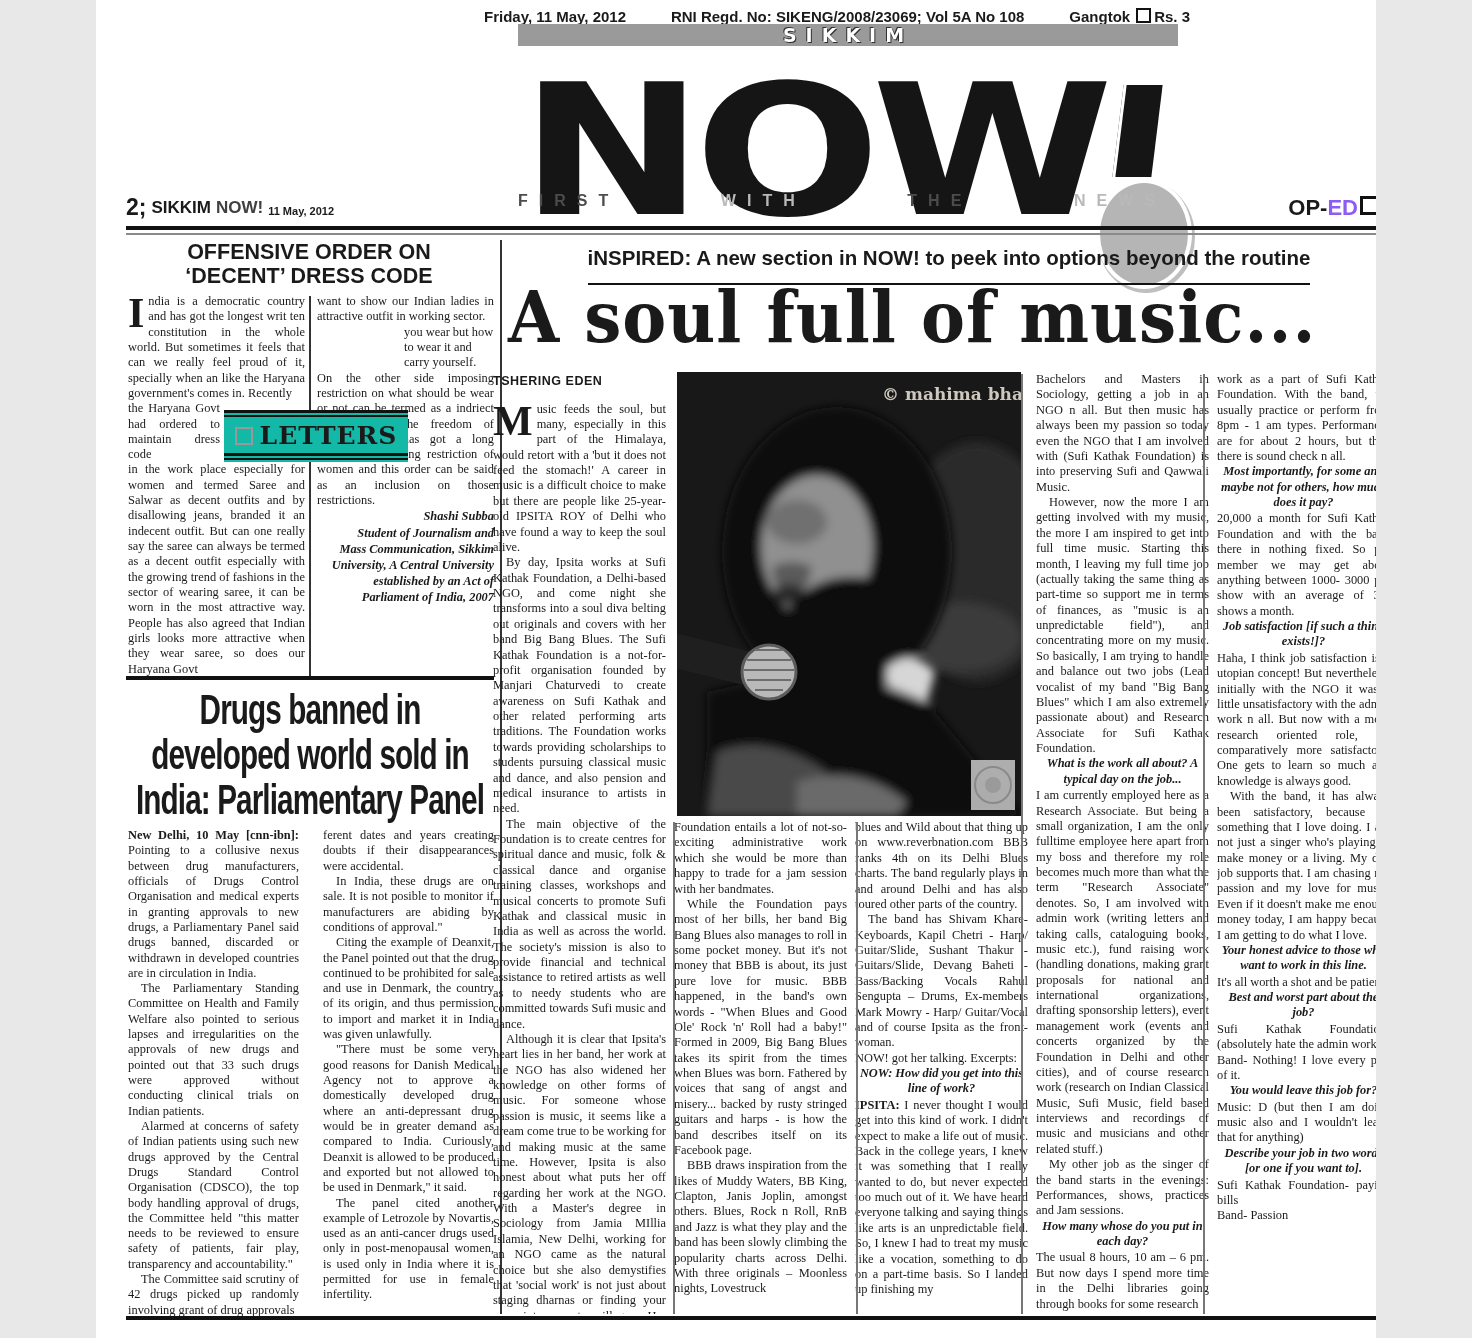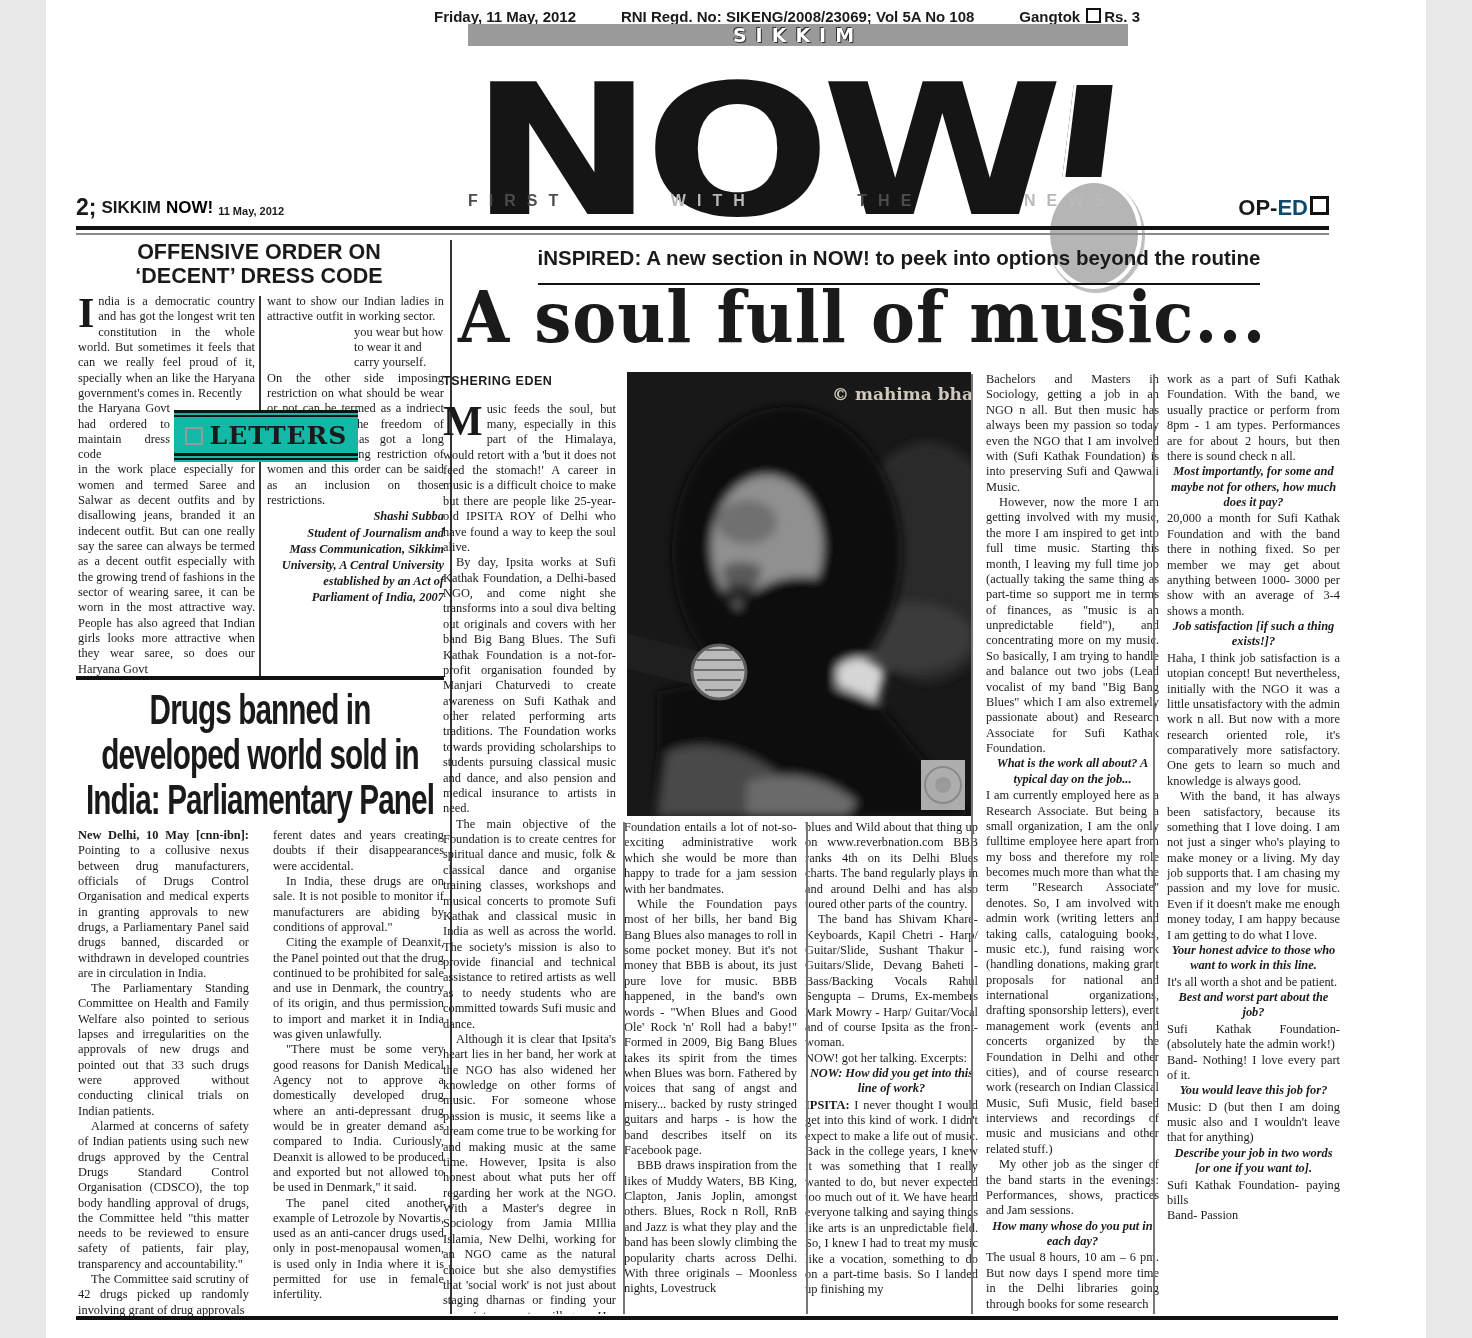--- a/index.html
+++ b/index.html
@@ -1,16 +1,16 @@
 <!DOCTYPE html>
 <html><head>
 <meta charset="utf-8">
 <style>
   html,body{margin:0;padding:0;background:#e8e8e8;}
-  #page{position:relative;width:1380px;height:1338px;background:#fff;color:#1a1a1a;
+  #page{position:relative;width:1280px;height:1338px;background:#fff;color:#1a1a1a;
         font-family:"Liberation Serif",serif;overflow:hidden;margin:0 auto;}
   
   .hdr{position:absolute;top:8px;left:388px;width:706px;display:flex;justify-content:space-between;
        font-family:"Liberation Sans",sans-serif;font-weight:bold;font-size:15px;}
   .hdr .sq{display:inline-block;width:11px;height:11px;border:2.5px solid #111;margin:0 3px -1px 6px;}
   
   .mast{position:absolute;top:24px;left:422px;width:660px;}
   .mastbar{height:22px;background:#9a9a9a;display:flex;align-items:center;justify-content:center;}
   .mastbar span{font-family:"DejaVu Sans",sans-serif;font-weight:bold;font-size:19px;letter-spacing:9px;
        color:#fff;text-shadow:0 0 1px #222,1px 1px 0 #333,-1px -1px 0 #333;}
@@ -23,24 +23,24 @@
   .bangdot{position:absolute;left:578px;top:96px;width:88px;height:102px;border-radius:50%;
        background:#b5b5b5;border:4px solid #fff;box-shadow:2px 3px 0 1px rgba(0,0,0,.25);}
   .tag{position:absolute;top:168px;left:0;width:648px;display:flex;justify-content:space-between;
        font-family:"Liberation Sans",sans-serif;font-weight:bold;font-size:16px;letter-spacing:11px;gap:24px;}
   .tag .w1,.tag .w3{color:#4c4c4c;} .tag .w2,.tag .w4{color:#b9b9b9;}
   
   .pagebar{position:absolute;top:196px;left:30px;width:1253px;display:flex;align-items:flex-end;
        justify-content:space-between;font-family:"Liberation Sans",sans-serif;font-weight:bold;}
   .pb-l{display:flex;align-items:flex-end;gap:5px;}
   .pb-num{font-size:23px;line-height:.9;}
-  .pb-paper{font-size:17px;} .pb-now{font-size:17px;color:#000000;text-align:center;}
+  .pb-paper{font-size:17px;} .pb-now{font-size:17px;color:#404040;text-align:center;}
   .pb-date{font-size:11px;margin-bottom:1px;}
   .pb-r{font-size:22px;line-height:.9;}
-  .pb-ed{color:#0c4a6e;} .pb-sq{display:inline-block;width:13px;height:13px;border:3px solid #111;margin-left:2px;}
+  .pb-ed{color:#8b5cf6;} .pb-sq{display:inline-block;width:13px;height:13px;border:3px solid #111;margin-left:2px;}
   .rule1{position:absolute;top:226px;left:30px;width:1253px;height:4px;background:#111;}
   .rule2{position:absolute;top:233px;left:30px;width:1253px;height:2px;background:#8a8a8a;}
   .bottomrule{position:absolute;top:1316px;left:30px;width:1262px;height:3.5px;background:#111;}
   
   .vr{position:absolute;width:1.5px;background:#333;}
   
   .col{width:177px;font-size:12.4px;line-height:1.235;text-align:justify;}
   .para{margin:0;text-indent:13px;}
   .s-nf,.s-d,.s-q,.s-sig,.s-narL,.s-narR{text-indent:0;}
   .s-q{font-weight:bold;font-style:italic;margin-bottom:1px;text-align:center;}

